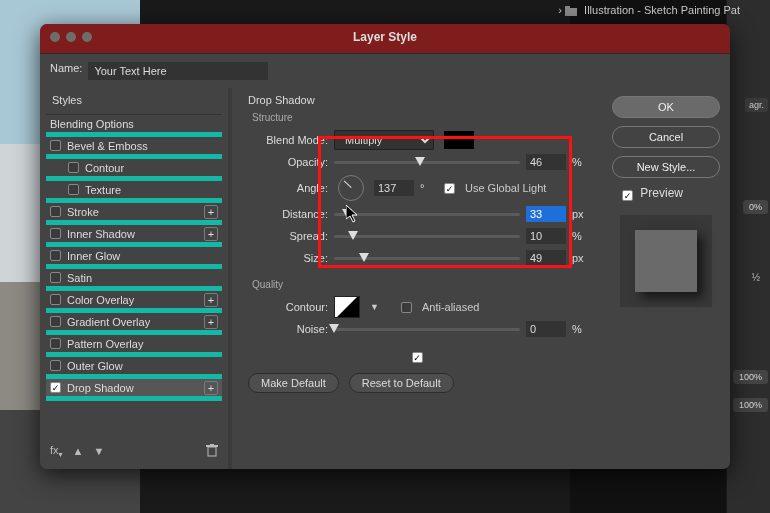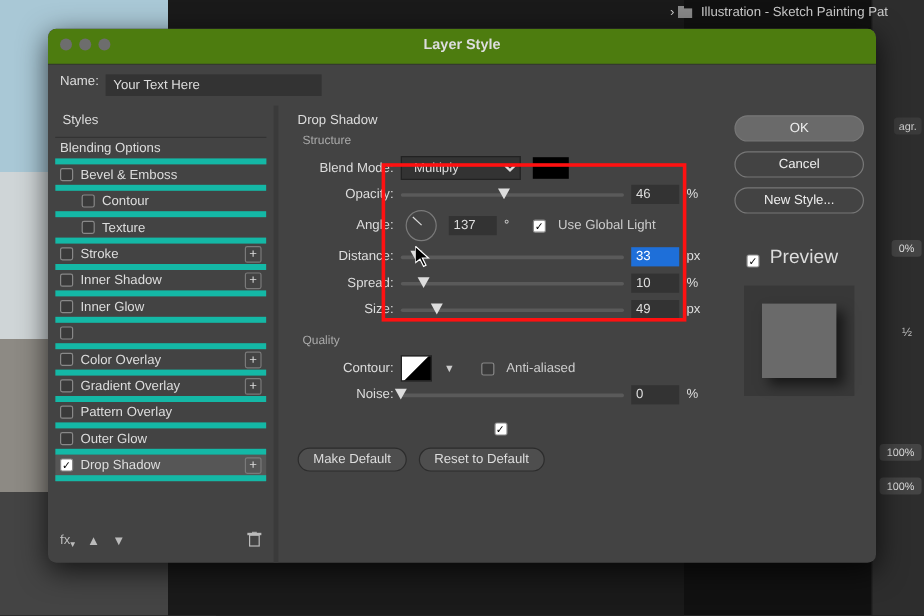--- a/index.html
+++ b/index.html
@@ -6,21 +6,21 @@
   body{background:#111;width:770px;height:513px;overflow:hidden;position:relative;font-size:11px;color:#ccc}
   .bg-photo{position:absolute;left:0;top:0;width:180px;height:513px;background:linear-gradient(180deg,#a9c8d6 0 28%,#cfd5d7 28% 55%,#8d8a84 55% 80%,#444 80%);filter:blur(.3px)}
   .bg-dark{position:absolute;left:140px;top:0;right:200px;height:513px;background:#1a1a1a}
   .right-panel{position:absolute;right:0;top:0;width:44px;height:513px;background:#2d2d2d;border-left:1px solid #1a1a1a}
   .crumb{position:absolute;right:30px;top:4px;color:#ccc;font-size:11px}
   .crumb svg{vertical-align:-2px;margin-right:4px}
   .rp-tag{position:absolute;right:2px;top:98px;background:#3a3a3a;color:#ccc;padding:2px 4px;border-radius:3px;font-size:9px}
   .rp-badge{position:absolute;right:2px;padding:2px 6px;background:#444;color:#ddd;border-radius:3px;font-size:9px}
   .rp-half{position:absolute;right:10px;top:272px;color:#bbb;font-size:10px}
   .dialog{position:absolute;left:40px;top:24px;width:690px;height:445px;background:#434343;border-radius:7px;box-shadow:0 6px 24px rgba(0,0,0,.7);overflow:hidden}
-  .titlebar{height:30px;background:#4d7c0f;text-align:center;line-height:26px;color:#ddd;font-size:12px;font-weight:600;border-top-left-radius:7px;border-top-right-radius:7px;border-bottom:1px solid #2b2b2b}
+  .titlebar{height:30px;background:#7f1d1d;text-align:center;line-height:26px;color:#ddd;font-size:12px;font-weight:600;border-top-left-radius:7px;border-top-right-radius:7px;border-bottom:1px solid #2b2b2b}
   .dots{position:absolute;left:10px;top:8px;display:flex;gap:6px}
   .dots span{width:10px;height:10px;border-radius:50%;background:#6d6d6d}
   .namebar{padding:8px 10px;display:flex;align-items:flex-start;gap:6px}
   .namebar label{font-size:11px;color:#ddd}
   .name-input{background:#333;border:none;color:#ddd;padding:3px 6px;width:180px;font-size:11px}
   .cols{display:flex;height:calc(100% - 60px)}
   .styles-col{width:188px;padding:0 6px 6px;display:flex;flex-direction:column}
   .styles-head{padding:6px 6px 6px;color:#ddd;font-size:11px}
   .sep{height:1px;background:#333;margin:2px 0 0}
   .style-list{flex:1;overflow:auto}
@@ -52,21 +52,21 @@
   .angle-dial::after{content:"";position:absolute;left:50%;top:50%;width:10px;height:1px;background:#ddd;transform-origin:0 0;transform:rotate(-137deg)}
   .chk{width:11px;height:11px;border:1px solid #888;border-radius:2px;background:#3a3a3a;display:inline-block;vertical-align:-2px;margin-right:4px}
   .chk.on{background:#fff}
   .chk.on::after{content:"✓";display:block;font-size:9px;color:#000;text-align:center;line-height:10px}
   .redbox{position:absolute;border:3px solid #f11;pointer-events:none}
   .contour-sw{width:26px;height:22px;background:linear-gradient(135deg,#fff 0 49%,#000 51% 100%);border:1px solid #222}
   .qbtn{background:#4e4e4e;border:1px solid #2c2c2c;color:#ddd;border-radius:10px;padding:3px 12px;font-size:11px}
   .right-col{width:128px;padding:8px 12px;display:flex;flex-direction:column;align-items:center;gap:8px}
   .pill{width:108px;height:22px;border:1px solid #777;border-radius:11px;color:#eee;background:#434343;text-align:center;line-height:20px;font-size:11px}
   .pill.primary{background:#6a6a6a}
-  .prev{margin-top:20px;color:#ddd;font-size:16px;align-self:flex-start;padding-left:8px}
+  .prev{margin-top:0;color:#ddd;font-size:12px;align-self:flex-start;padding-left:8px}
   .prev-box{width:92px;height:92px;background:#383838;margin-top:6px;display:flex;align-items:center;justify-content:center}
   .prev-box .inner{width:62px;height:62px;background:#6a6a6a;box-shadow:6px 6px 10px rgba(0,0,0,.6)}
   .cursor{position:absolute;width:0;height:0}
   .cursor svg{position:absolute;left:0;top:0}
 </style>
 </head>
 <body>
 
 <div class="bg-photo"></div>
 <div class="bg-dark"></div>
@@ -131,20 +131,21 @@
             <span class="cb"></span>
             <span class="lab">Inner Shadow</span>
             <span class="plus">+</span>
           </div>
           <div class="s-row">
             <span class="cb"></span>
             <span class="lab">Inner Glow</span>
           </div>
           <div class="s-row">
             <span class="cb"></span>
+            <span class="lab">Satin</span>
           </div>
           <div class="s-row">
             <span class="cb"></span>
             <span class="lab">Color Overlay</span>
             <span class="plus">+</span>
           </div>
           <div class="s-row">
             <span class="cb"></span>
             <span class="lab">Gradient Overlay</span>
             <span class="plus">+</span>

